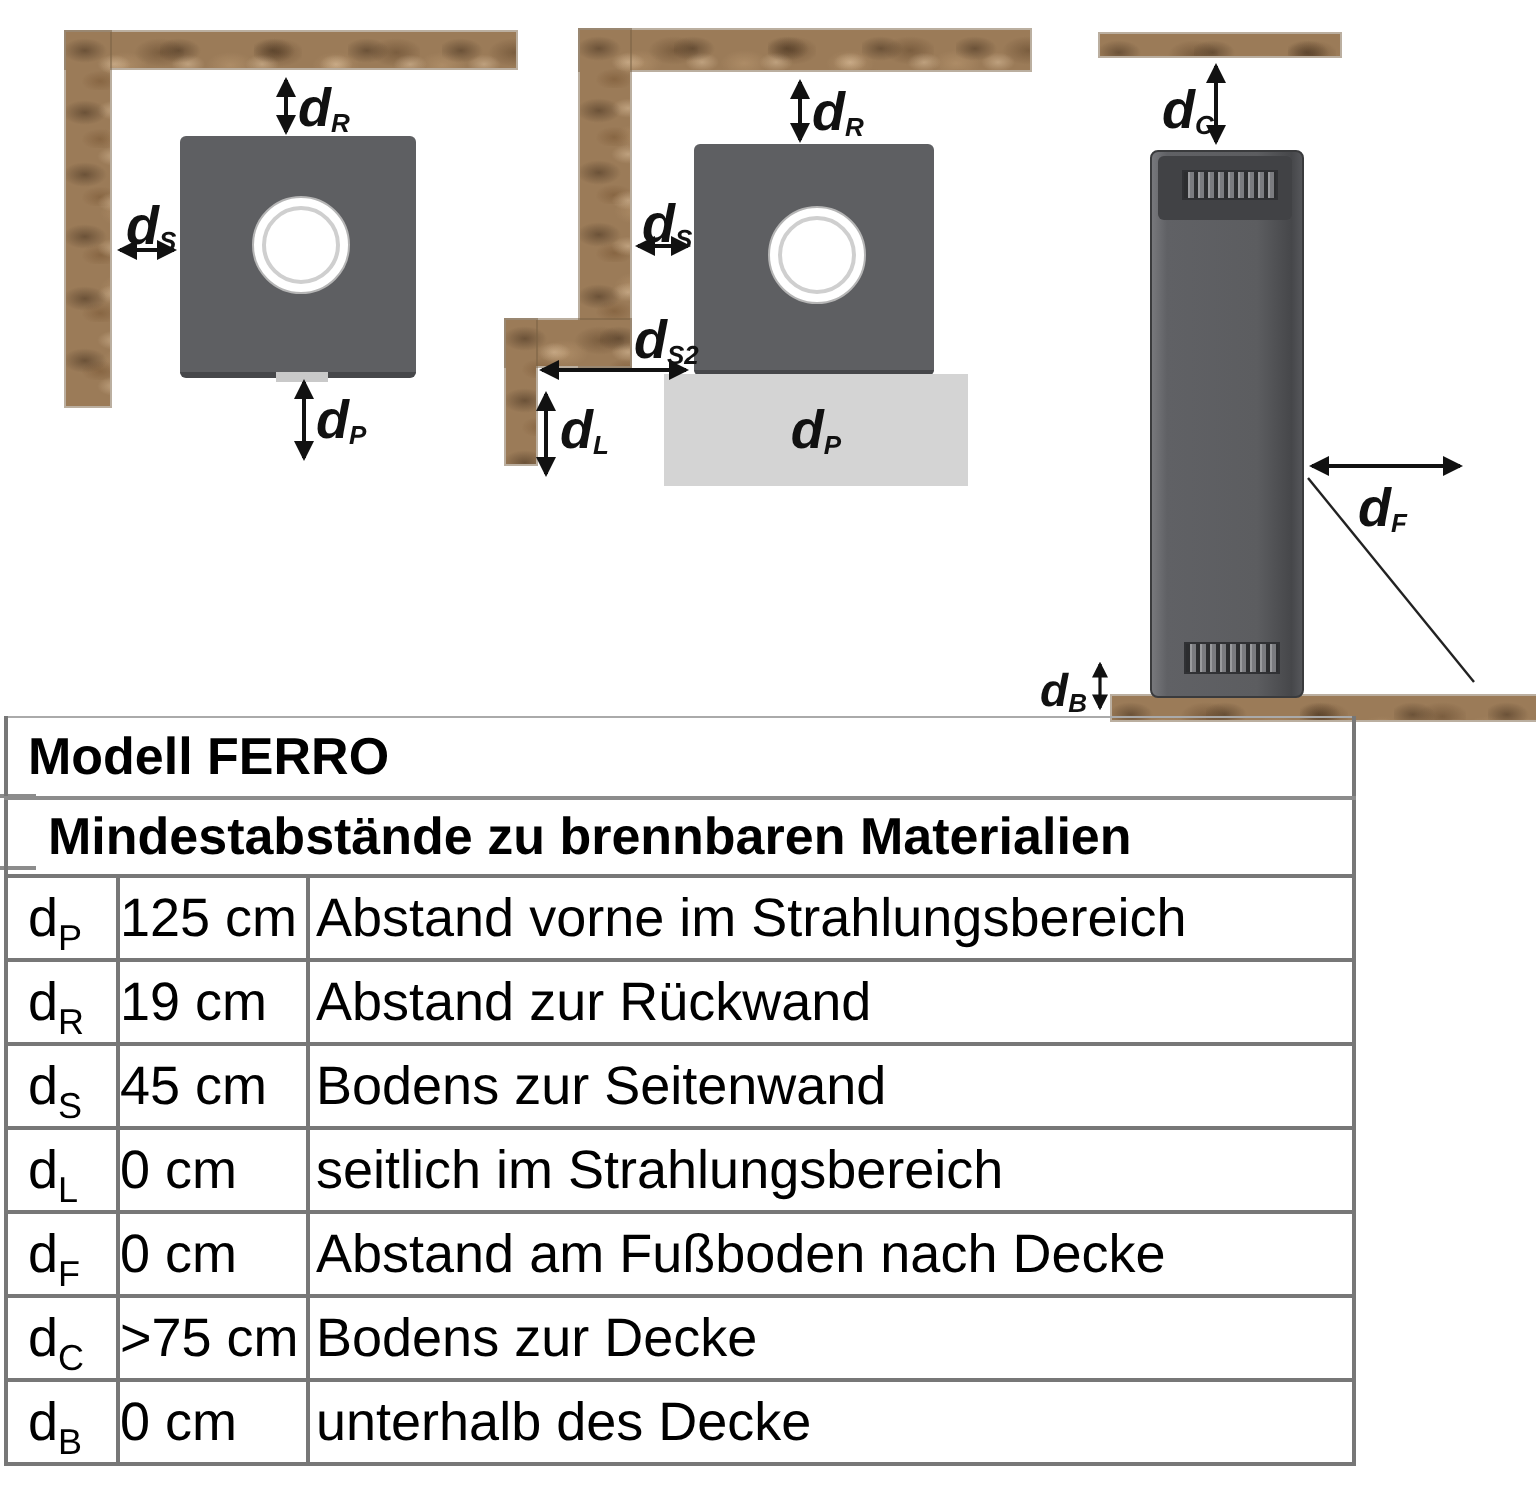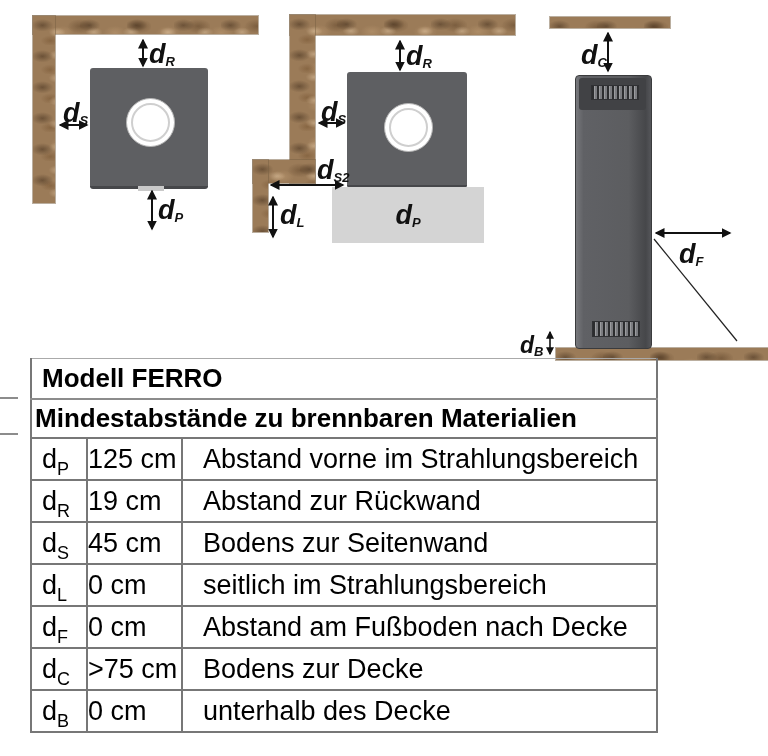--- a/index.html
+++ b/index.html
@@ -31,28 +31,28 @@
          border:1px solid #303134;}
 
   
   .dlabel{position:absolute;font-style:italic;font-weight:bold;font-size:27px;line-height:1;
           color:#111;letter-spacing:-1px;white-space:nowrap;}
   .dlabel .sub{font-size:13px;position:relative;top:3px;margin-left:1px;letter-spacing:0;}
 
   .arrows{position:absolute;left:0;top:0;}
 
   
-  .spec{position:absolute;left:30px;top:358px;width:628px;border-collapse:collapse;table-layout:fixed;
+  .spec{position:absolute;left:2px;top:358px;width:676px;border-collapse:collapse;table-layout:fixed;
         border-left:2px solid #777;border-right:2px solid #777;border-bottom:2px solid #777;border-top:1px solid #aaa;}
   .spec td{padding:0;vertical-align:middle;font-size:27px;overflow:visible;white-space:nowrap;}
   .trow-title td{height:39px;font-size:26px;font-weight:bold;padding-left:10px;border-bottom:2px solid #8c8c8c;}
-  .trow-sub td{height:37px;font-size:26px;font-weight:bold;padding-left:3px;border-bottom:2px solid #777;}
+  .trow-sub td{height:37px;font-size:26px;font-weight:bold;padding-left:20px;border-bottom:2px solid #777;}
   .trow td{height:40px;border:2px solid #777;}
   .trow td.sym{border-left:none;padding-left:10px;}
-  .trow td.desc{border-right:none;padding-left:20px;}
+  .trow td.desc{border-right:none;padding-left:3px;}
   .sym{font-size:27px;}
   .sym .tsub{font-size:18px;position:relative;top:7px;}
   .val{text-align:left;padding-right:3px;}
   .line-ext{position:absolute;left:0;width:18px;height:2px;background:#8c8c8c;}
 </style>
 </head>
 <body>
 
 <div class="page">
 

